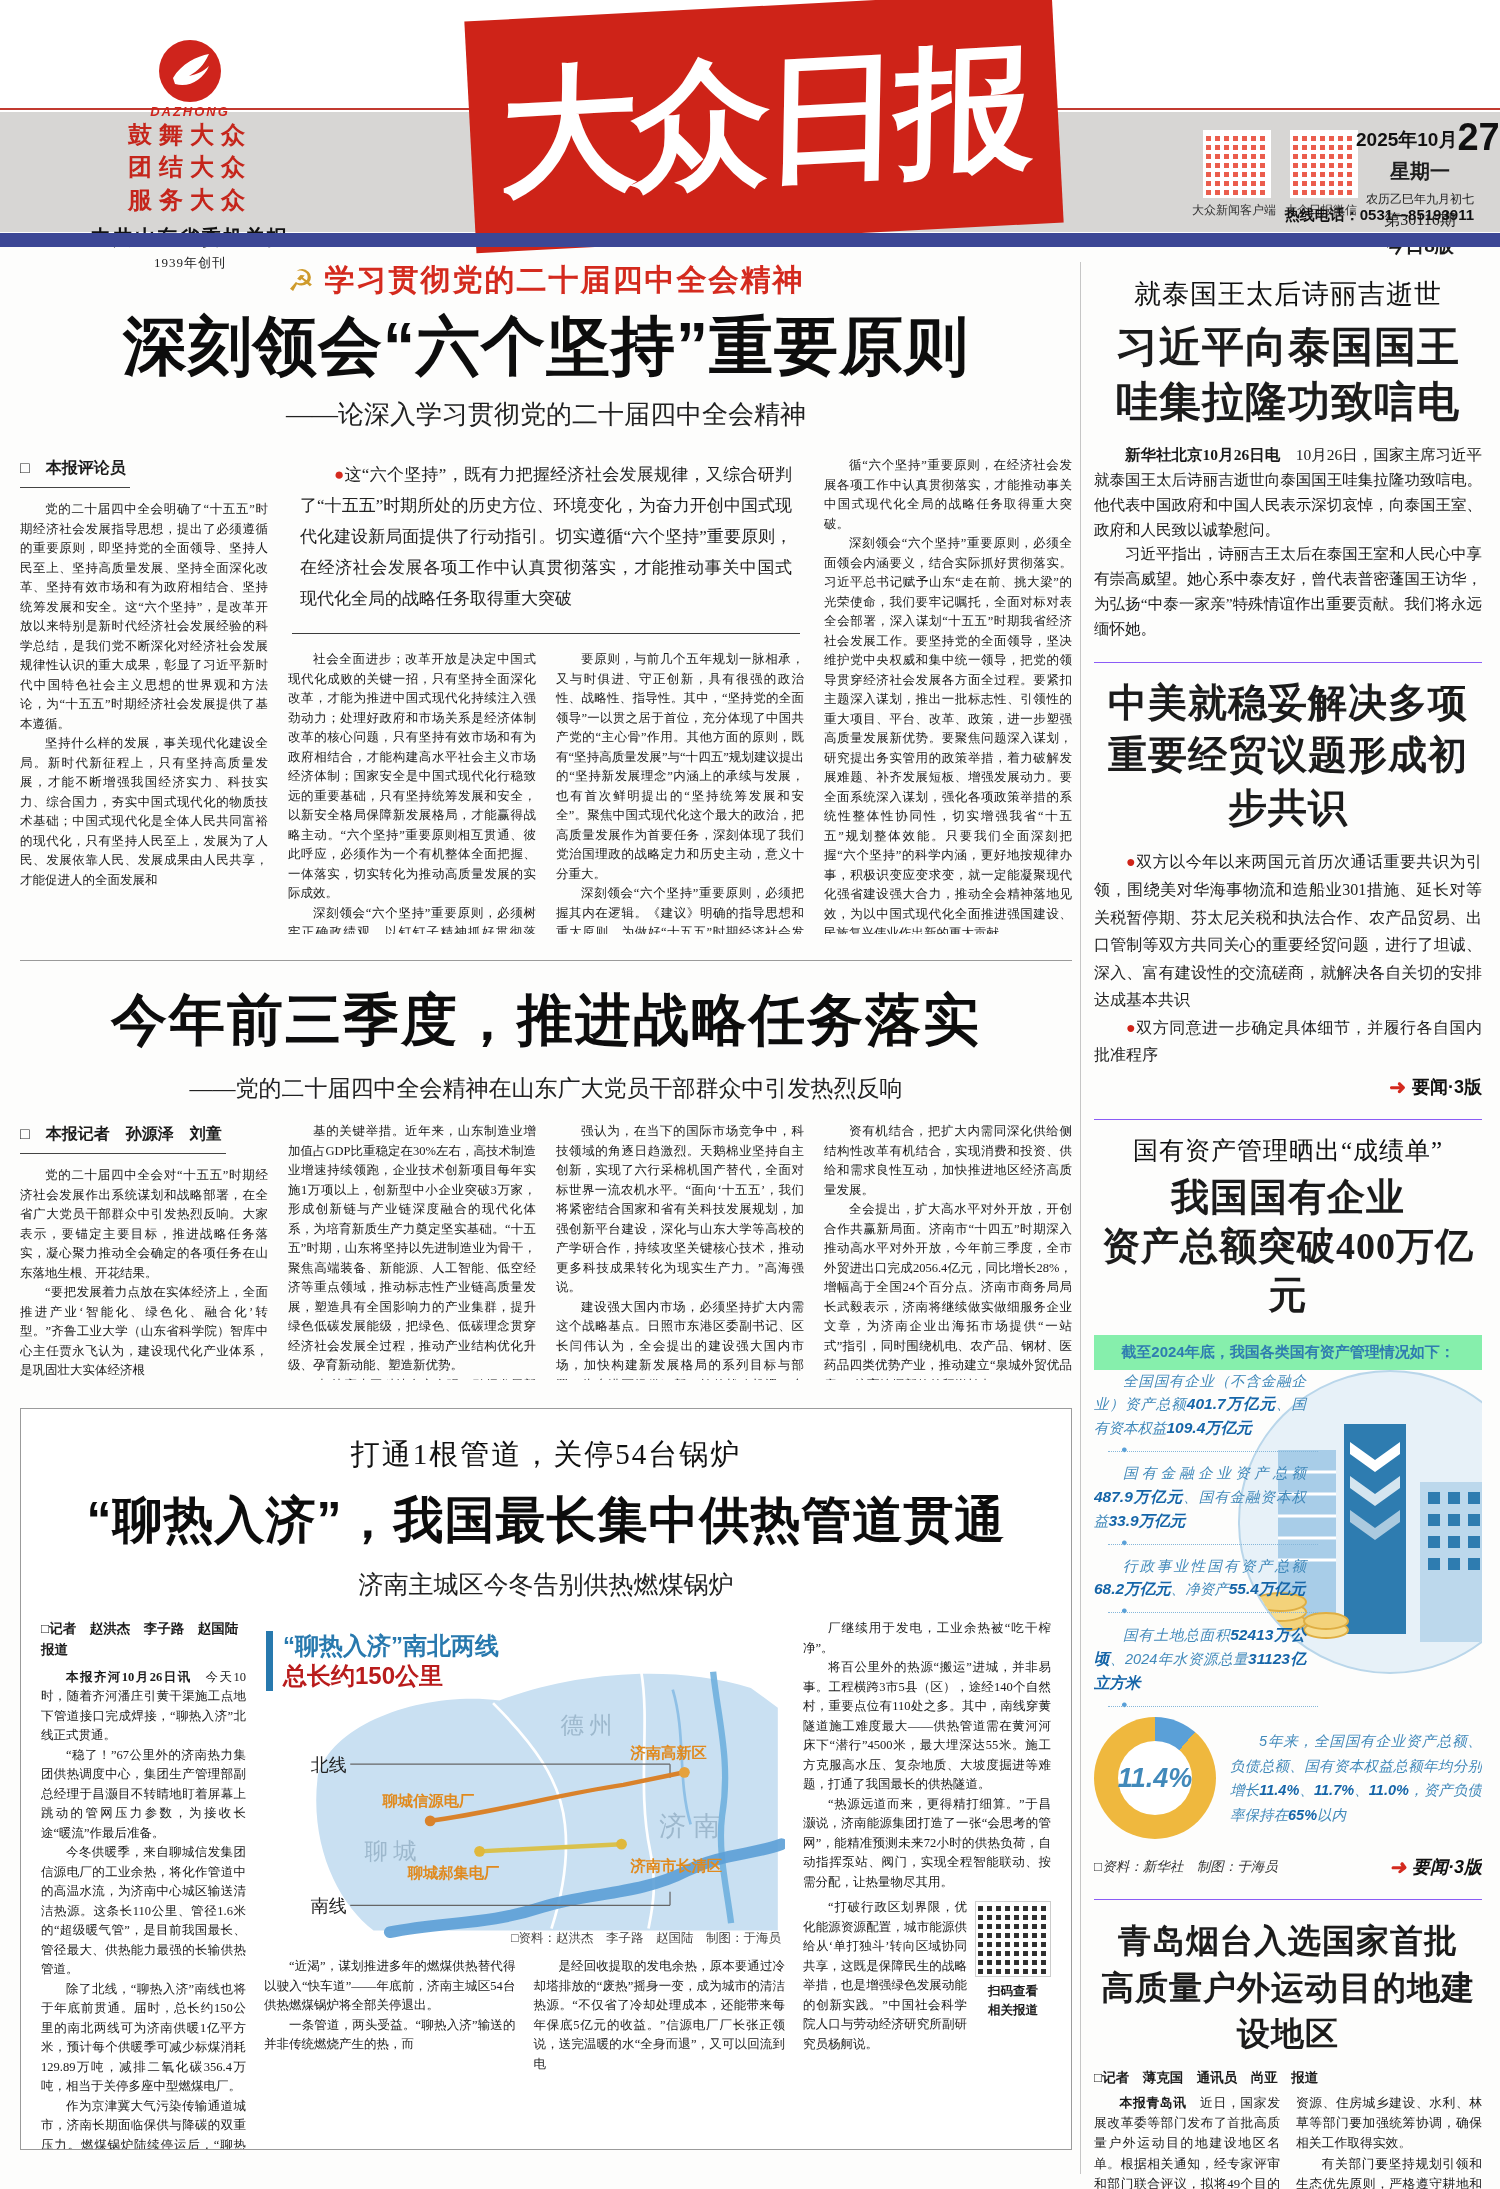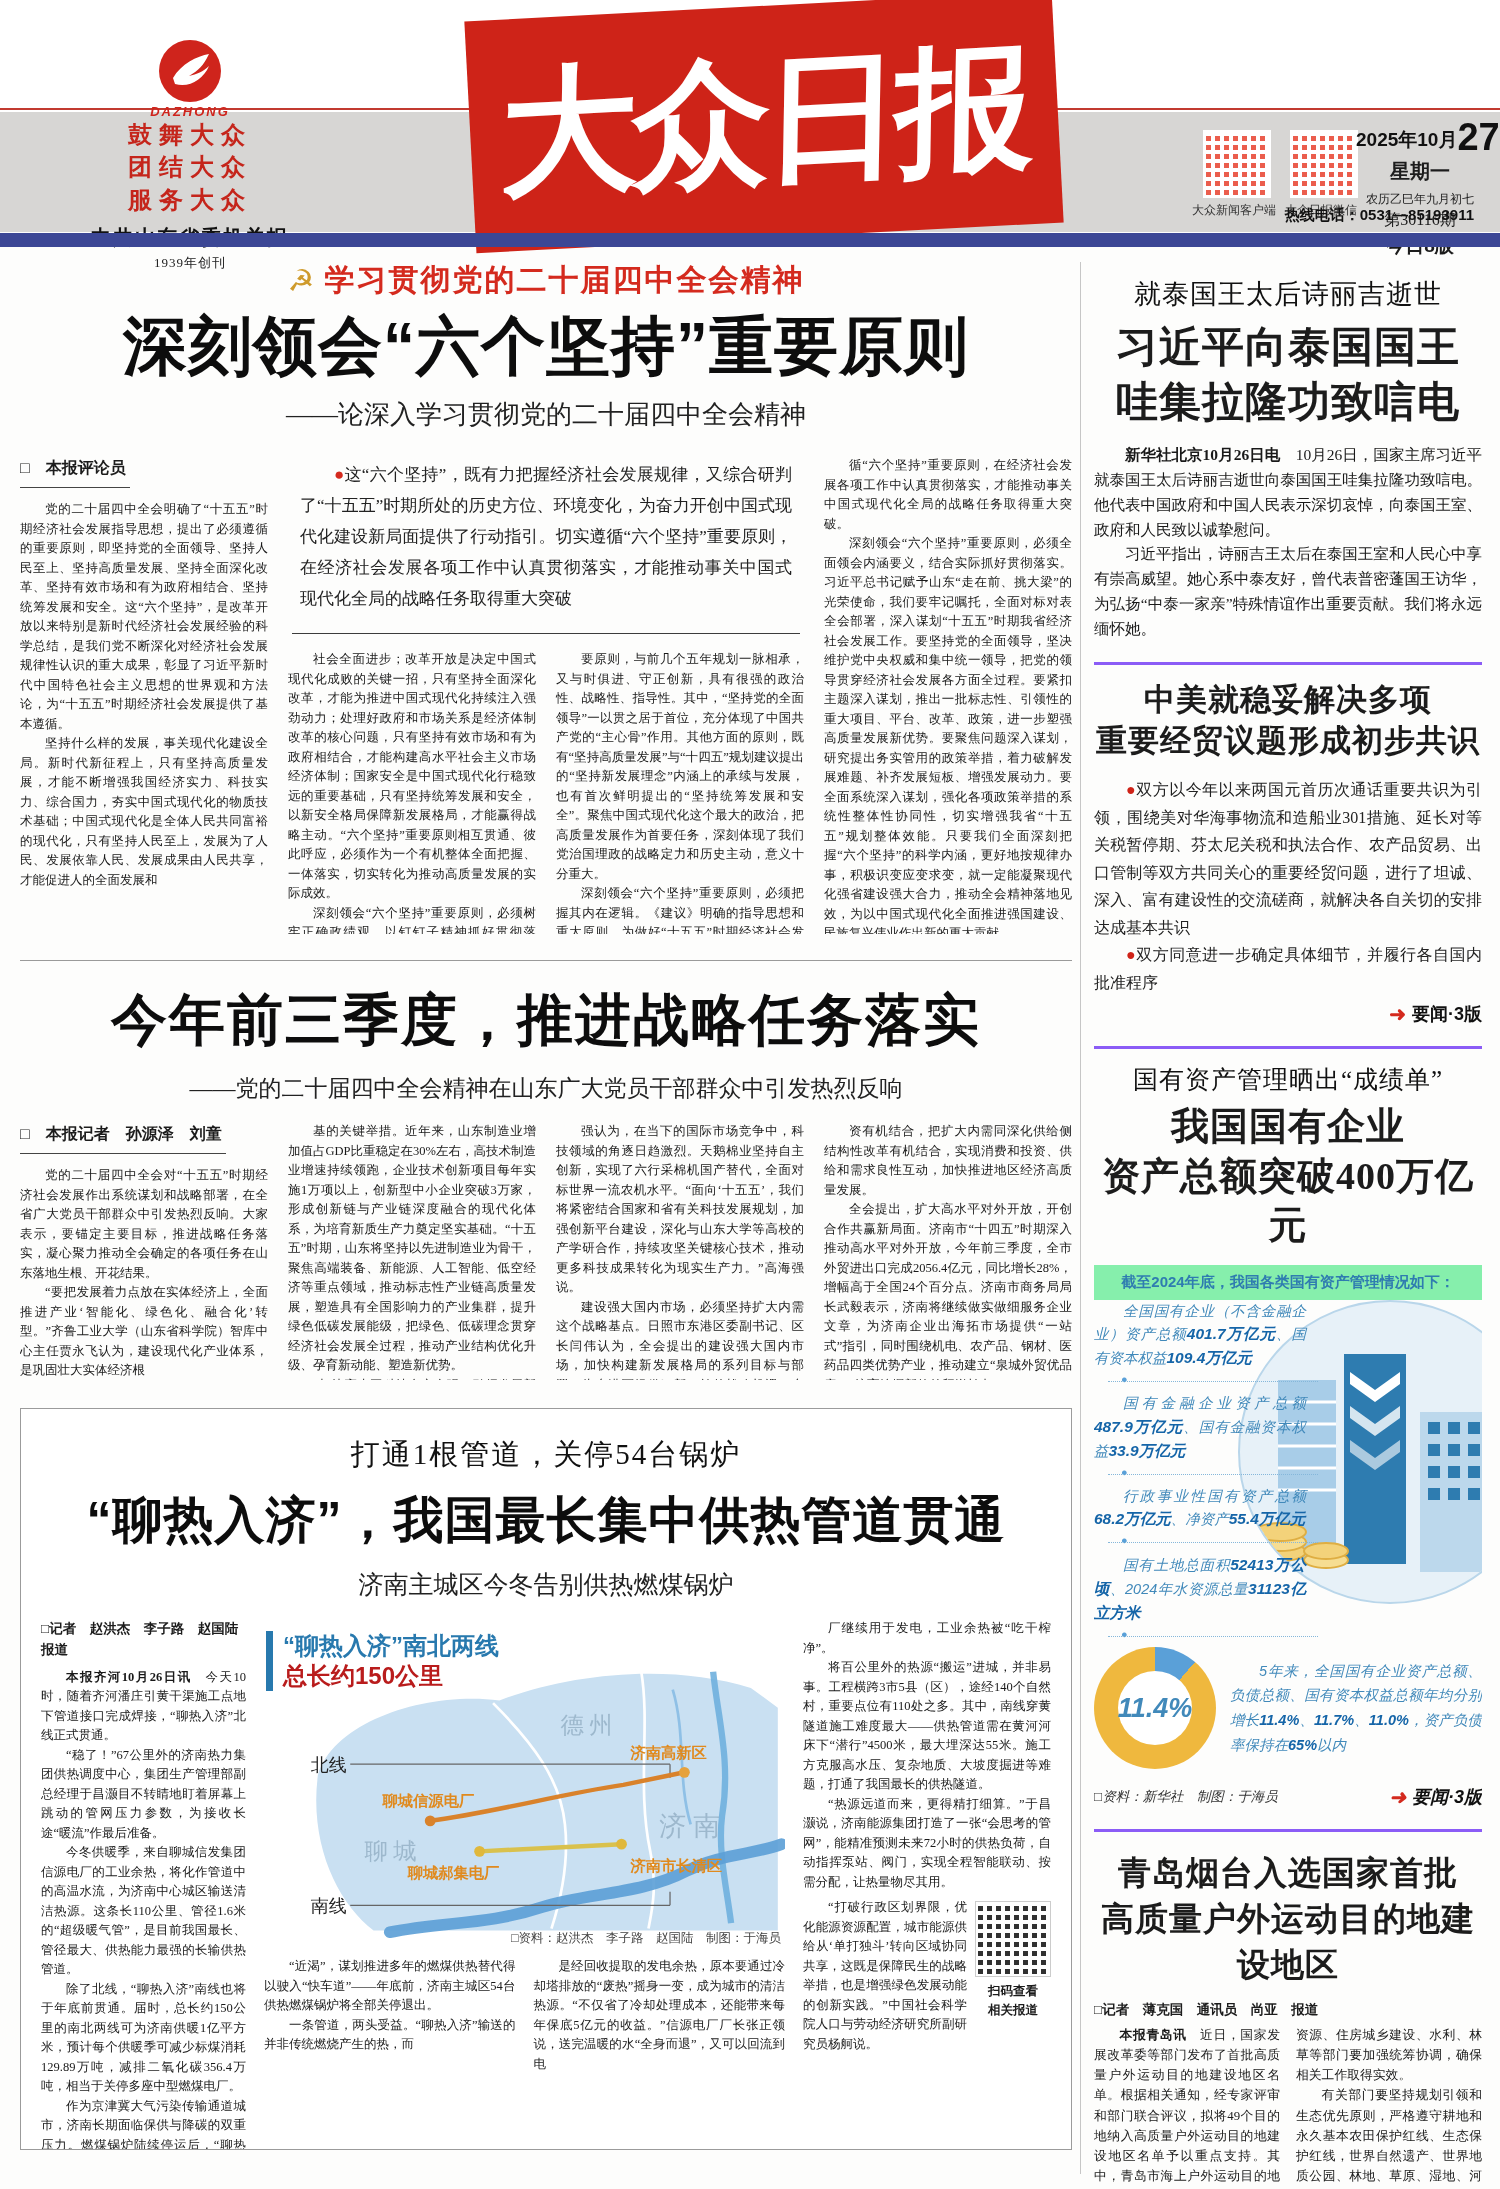--- a/index.html
+++ b/index.html
@@ -81,27 +81,27 @@
   .map-title .t2{color:#b91c1c;font-weight:900;font-size:24px;font-family:"Liberation Sans",sans-serif;line-height:1.25;}
   .map-caption{position:absolute;right:4px;bottom:2px;font-size:12.5px;color:#444;z-index:2;}
   .below-map{display:grid;grid-template-columns:1fr 1fr;gap:0 18px;margin-top:8px;height:176px;overflow:hidden;}
   .qr2-wrap{float:right;width:76px;margin:4px 0 0 8px;text-align:center;}
   .qr-dark{width:70px;height:70px;margin:0 auto;background:
         repeating-linear-gradient(0deg,#1a1a1a 0 5px,#fff 5px 9px),
         repeating-linear-gradient(90deg,#1a1a1a 0 5px,#fff 5px 9px);
         background-blend-mode:screen;border:2px solid #fff;outline:1px solid #ccc;}
   .qr-dark-cap{font-size:12.5px;font-weight:bold;margin-top:6px;line-height:1.5;}
   
-  .ra{border-bottom:3px solid #8b5cf6;padding:14px 0 20px 0;}
+  .ra{border-bottom:1px solid #8b5cf6;padding:14px 0 20px 0;}
   .ra:last-child{border-bottom:0;}
   .ra-kicker{text-align:center;font-size:27px;color:#111;letter-spacing:1px;}
   .th-headline{text-align:center;font-size:42px;font-weight:900;line-height:1.3;margin-top:8px;letter-spacing:1px;}
   .ra-body{margin-top:14px;}
   .ra-body .para{font-size:15.5px;line-height:1.6;}
-  .uschina-headline{text-align:center;font-size:31px;font-weight:900;font-family:"Liberation Sans",sans-serif;
+  .uschina-headline{text-align:center;font-size:39px;font-weight:900;font-family:"Liberation Sans",sans-serif;
         line-height:1.35;letter-spacing:1px;}
   .bullet{margin:0;text-indent:2em;font-size:16px;line-height:1.72;text-align:justify;color:#222;}
   .bullet::first-letter{color:#cf2318;}
   .plink{display:flex;justify-content:flex-end;align-items:center;gap:6px;margin-top:6px;
         font-family:"Liberation Sans",sans-serif;font-weight:900;font-size:18px;color:#111;}
   .plink .arrow{color:#d42a1e;font-size:20px;}
   .soe-headline{text-align:center;font-size:38px;font-weight:900;line-height:1.3;margin-top:6px;letter-spacing:1px;}
   .soe-band{background:#86efac;color:#2f7cb0;font-weight:bold;font-size:15px;text-align:center;
         padding:8px 4px;margin-top:14px;font-family:"Liberation Sans",sans-serif;}
   .soe-box{position:relative;overflow:hidden;font-style:italic;}

